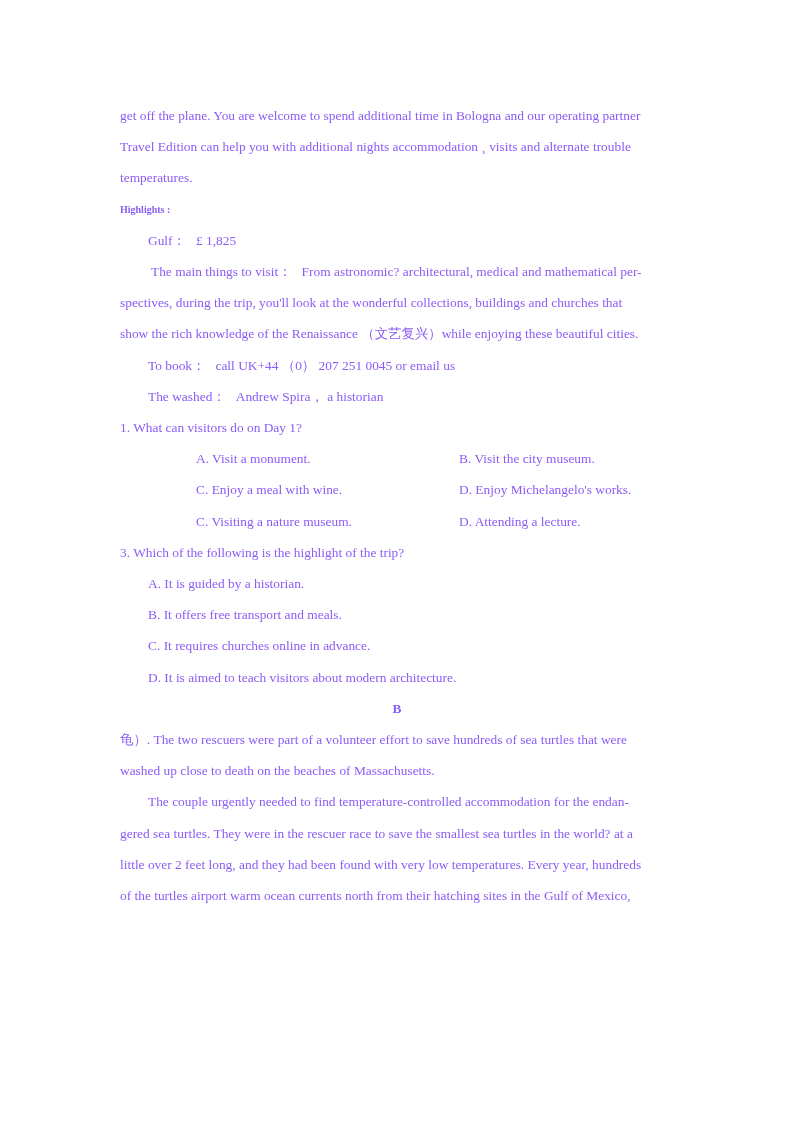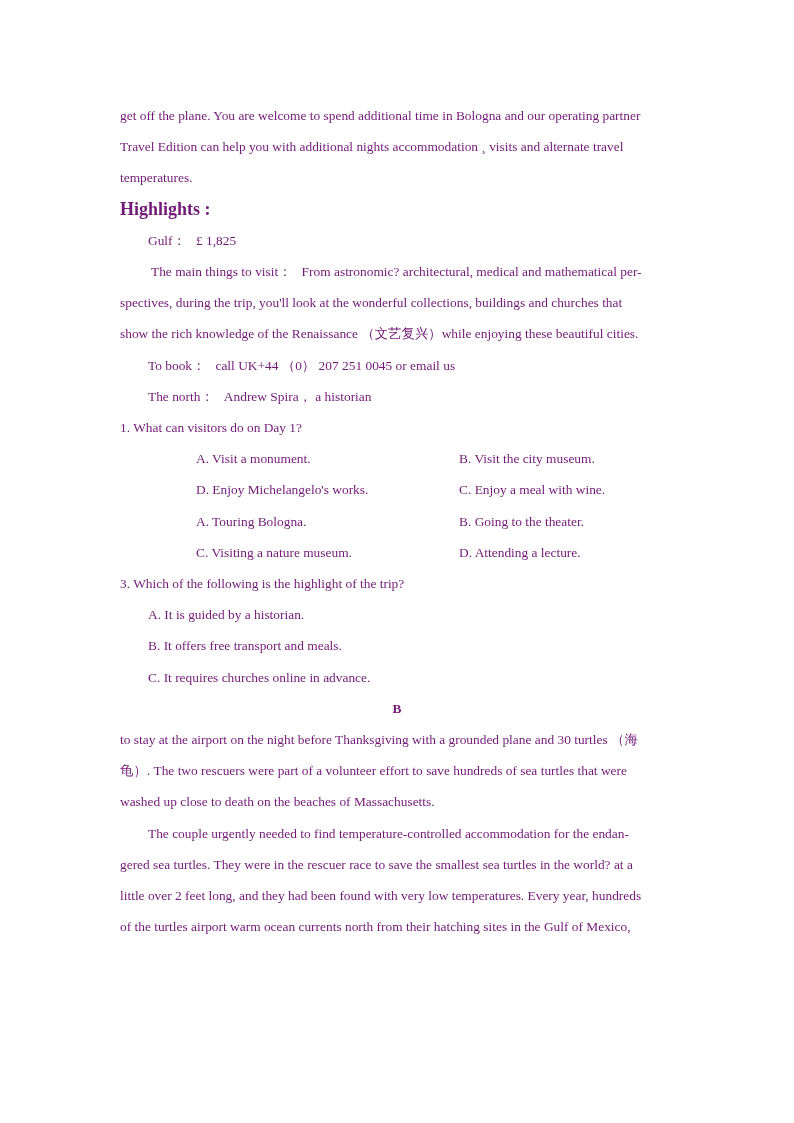--- a/index.html
+++ b/index.html
@@ -1,84 +1,80 @@
 <!DOCTYPE html>
 <html><head>
 <meta charset="utf-8">
 <style>
   html, body { margin: 0; padding: 0; background: #ffffff; }
   body { width: 794px; height: 1123px; position: relative; overflow: hidden; }
   .page {
     position: absolute; left: 120px; top: 100px; width: 554px;
     font-family: "Liberation Serif", "DejaVu Serif", serif;
-    font-size: 13.4px; color: #701a75; line-height: 31.2px;
+    font-size: 13.4px; color: #8b5cf6; line-height: 31.2px;
   }
   .p { margin: 0; text-align: justify; text-align-last: left; }
   .sub { padding-left: 28px; }
-  .bold { font-weight: bold; font-size: 18px; font-family: Liberation Serif, serif; }
+  .bold { font-weight: bold; font-size: 10px; font-family: Liberation Serif, serif; }
   .center { text-align: center; text-align-last: center; font-weight: bold; }
   .opts2 { display: flex; padding-left: 28px; }
   .opts2 > span { width: 276px; white-space: nowrap; margin-left: 48px; }
   .opt1 { padding-left: 28px; white-space: nowrap; }
   .q { white-space: nowrap; }
   .nowrap { white-space: nowrap; }
   .kv-gap { display: inline-block; width: 10px; }
 </style>
 </head>
 <body>
 
 <div class="page">
 
   <p class="p">get off the plane.  You are welcome to spend additional  time in Bologna and our operating partner</p>
-  <p class="p">Travel Edition  can help you with additional nights accommodation ¸ visits and alternate travel</p>
+  <p class="p">Travel Edition  can help you with additional nights accommodation ¸ visits and alternate trouble</p>
   <p class="p">temperatures.</p>
 
   <p class="p bold">Highlights  :</p>
   <p class="p sub nowrap">
     <span>Gulf：</span><span class="kv-gap"></span><span>£ 1,825</span>
   </p>
   <p class="p nowrap" style="padding-left:31px;">
     <span>The main things to visit：</span><span class="kv-gap"></span><span>From astronomic? architectural, medical and mathematical per-</span>
   </p>
   <p class="p nowrap">spectives, during the trip, you'll look at the wonderful collections, buildings and churches that</p>
   <p class="p nowrap">show the rich knowledge of the Renaissance （文艺复兴）while enjoying these beautiful cities.</p>
   <p class="p sub nowrap">
     <span>To book：</span><span class="kv-gap"></span><span>call UK+44  （0）  207 251 0045 or email us</span>
   </p>
   <p class="p sub nowrap">
-    <span>The north：</span><span class="kv-gap"></span><span>Andrew Spira，  a historian</span>
+    <span>The washed：</span><span class="kv-gap"></span><span>Andrew Spira，  a historian</span>
   </p>
 
   <p class="p q">1. What can visitors do on Day 1?</p>
   <div class="opts2">
     <span>A. Visit  a monument.</span>
     <span>B.  Visit the city museum.</span>
   </div>
   <div class="opts2">
+    <span>C. Enjoy a meal with wine.</span>
     <span>D. Enjoy Michelangelo's  works.</span>
-    <span>C. Enjoy a meal with wine.</span>
   </div>
 
-  <div class="opts2">
-    <span>A.  Touring Bologna.</span>
-    <span>B.  Going to the theater.</span>
-  </div>
   <div class="opts2">
     <span>C. Visiting  a nature museum.</span>
     <span>D. Attending  a lecture.</span>
   </div>
 
   <p class="p q">3. Which of the following is the highlight  of the trip?</p>
   <div class="opt1">A.  It is guided by a historian.</div>
   <div class="opt1">B.  It offers free transport and meals.</div>
   <div class="opt1">C.  It requires churches online  in advance.</div>
+  <div class="opt1">D.  It is aimed  to teach visitors about modern architecture.</div>
 
   <p class="p center">B</p>
 
-  <p class="p nowrap">to stay at the airport on the night before Thanksgiving with a grounded plane and 30 turtles （海</p>
   <p class="p nowrap">龟）. The two rescuers were part of a volunteer  effort to save hundreds of sea turtles that were</p>
   <p class="p nowrap">washed up close to death on the beaches of Massachusetts.</p>
 
   <p class="p nowrap" style="padding-left:28px;">The couple urgently needed to find temperature-controlled accommodation for the endan-</p>
   <p class="p nowrap">gered sea turtles. They were in the rescuer race to save the smallest sea turtles in the world? at a</p>
   <p class="p nowrap">little  over 2 feet long, and they had been found with very low temperatures. Every year, hundreds</p>
   <p class="p nowrap">of the turtles airport warm ocean currents north from their hatching sites in the Gulf of Mexico,</p>
 
 </div>
 

